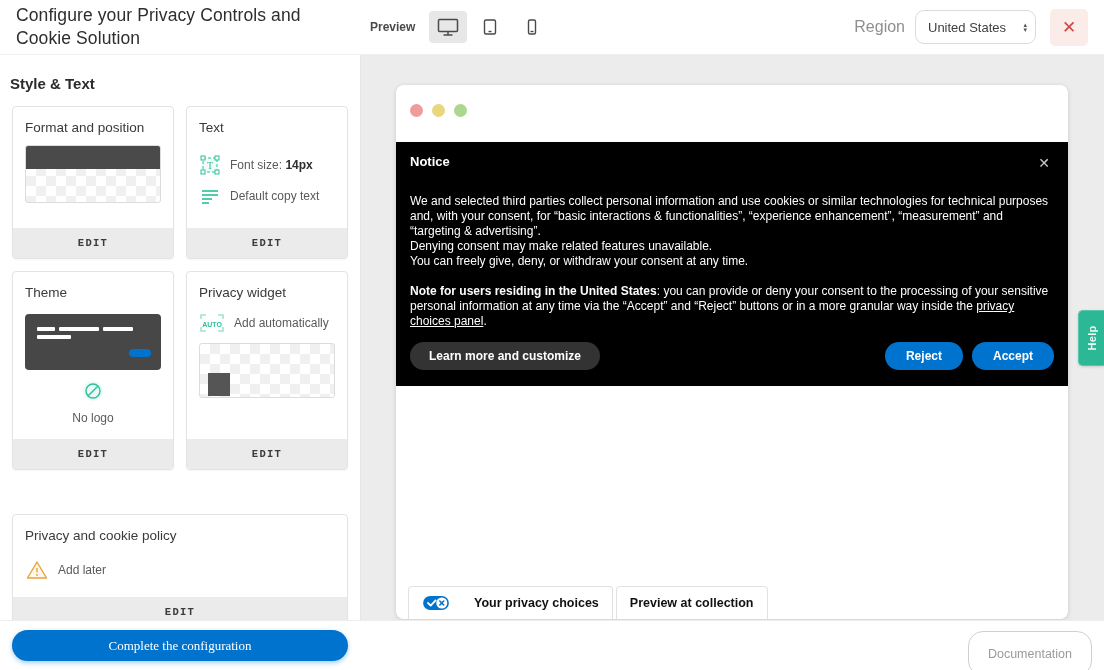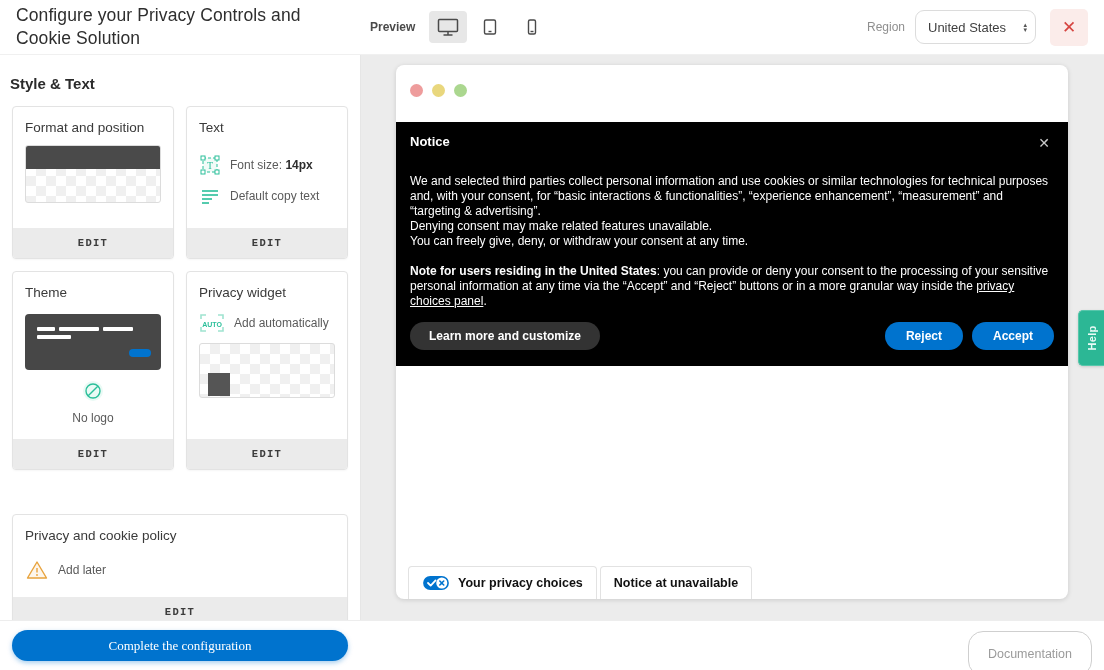--- a/index.html
+++ b/index.html
@@ -12,21 +12,21 @@
     border-bottom:1px solid #f0f0f0; z-index:30; }
   .page-title { width:340px; font-size:17.5px; font-weight:500; color:#2e2e2e;
     line-height:1.3; letter-spacing:.1px; }
   .preview-group { display:flex; align-items:center; margin-left:14px; gap:4px; }
   .preview-label { font-size:12px; font-weight:bold; color:#4a4a4a; margin-right:10px; }
   .device-btn { width:38px; height:32px; display:flex; align-items:center;
     justify-content:center; border-radius:4px; cursor:pointer; background:transparent; border:none; }
   .device-btn.active { background:#e7e7e7; }
   .header-spacer { flex:1; }
   .region-group { display:flex; align-items:center; gap:10px; }
-  .region-label { font-size:12px; color:#8f8f8f; }
+  .region-label { font-size:16px; color:#8f8f8f; }
   .region-select { width:121px; height:34px; border:1px solid #dcdcdc; border-radius:9px;
     background:#fff; display:flex; align-items:center; padding:0 8px 0 12px;
     font-size:13px; color:#3f3f3f; cursor:pointer; }
   .region-select .sel-text { flex:1; }
   .updown { display:flex; flex-direction:column; font-size:7px; line-height:5px;
     color:#555; }
   .close-btn { width:38px; height:37px; margin-left:14px; background:#fbecea;
     border:none; border-radius:5px; color:#d64541; font-size:17px; cursor:pointer;
     display:flex; align-items:center; justify-content:center; }
 
@@ -60,21 +60,21 @@
   .thumb-theme .pill { position:absolute; right:10px; bottom:13px; width:22px; height:8px;
     border-radius:4px; background:#0073CE; }
   .thumb-widget { height:55px; border:1px solid #dcdcdc; border-radius:3px;
     position:relative; margin-top:6px; }
   .thumb-widget .sq { position:absolute; left:8px; bottom:1px; width:22px; height:23px;
     background:#555; }
 
   
   .main { position:absolute; top:55px; left:361px; width:743px; height:565px;
     background:#ececec; }
-  .browser { position:absolute; top:10px; left:35px; width:672px; height:534px;
+  .browser { position:absolute; top:30px; left:35px; width:672px; height:534px;
     background:#fff; border-radius:8px; box-shadow:0 1px 5px rgba(0,0,0,.14); }
   .traffic { position:absolute; top:19px; left:14px; display:flex; gap:9px; }
   .dot { width:13px; height:13px; border-radius:50%; }
   .banner { position:absolute; top:57px; left:0; width:672px; background:#000;
     color:#fff; padding:12px 14px 16px; }
   .banner-head { display:flex; align-items:flex-start; }
   .banner-title { font-size:13px; font-weight:bold; }
   .banner-close { margin-left:auto; background:none; border:none; color:#c9c9c9;
     font-size:14px; cursor:pointer; line-height:1; padding:2px 4px; }
   .banner-text { margin-top:22px; font-size:12px; line-height:15px; color:#fdfdfd; }
@@ -83,21 +83,21 @@
   .btn-learn { background:#333; color:#fff; border:none; border-radius:14px;
     padding:7px 19px; font-size:12px; font-weight:bold; cursor:pointer;
     font-family:Liberation Sans, sans-serif; }
   .btn-blue { background:#0073CE; color:#fff; border:none; border-radius:14px;
     padding:7px 21px; font-size:12px; font-weight:bold; cursor:pointer; margin-left:9px;
     font-family:"Liberation Sans", sans-serif; }
   .btn-group-right { margin-left:auto; display:flex; }
   .preview-tabs { position:absolute; left:12px; bottom:0; display:flex; }
   .p-tab { background:#fff; border:1px solid #e2e2e2; border-bottom:none;
     border-radius:4px 4px 0 0; padding:8px 13px; font-size:12.5px; font-weight:bold;
-    color:#111; display:flex; align-items:center; gap:8px; cursor:pointer; margin-right:3px; }
+    color:#111; display:flex; align-items:center; gap:24px; cursor:pointer; margin-right:3px; }
 
   
   .help-tab { position:absolute; top:310px; right:0; width:26px; height:56px;
     background:#2cb795; border:1px solid #57c7ab; border-right:none;
     border-radius:5px 0 0 5px; display:flex; align-items:center; justify-content:center;
     cursor:pointer; z-index:40; box-shadow:0 1px 3px rgba(0,0,0,.15); }
   .help-tab span { transform:rotate(-90deg); color:#eafaf5; font-size:11px;
     font-weight:bold; letter-spacing:.3px; }
 
   
@@ -317,21 +317,21 @@
           <svg width="28" height="16" viewBox="0 0 30 18">
             <rect x="0.5" y="1" width="29" height="16" rx="8" fill="#0073CE"></rect>
             <path d="M6 9 l3 3 l5.5 -6" fill="none" stroke="#fff" stroke-width="2" stroke-linecap="round" stroke-linejoin="round"></path>
             <circle cx="21.5" cy="9" r="6.2" fill="#fff"></circle>
             <path d="M19.3 6.8 l4.4 4.4 M23.7 6.8 l-4.4 4.4" stroke="#0073CE" stroke-width="1.8" stroke-linecap="round"></path>
           </svg>
         </span>
         <span>Your privacy choices</span>
       </div>
       <div class="p-tab">
-        <span>Notice at unavailable</span>
+        <span>Preview at collection</span>
       </div>
     </div>
   </div>
 </div>
 
 <div class="help-tab">
   <span>Help</span>
 </div>
 
 <div class="footer">

